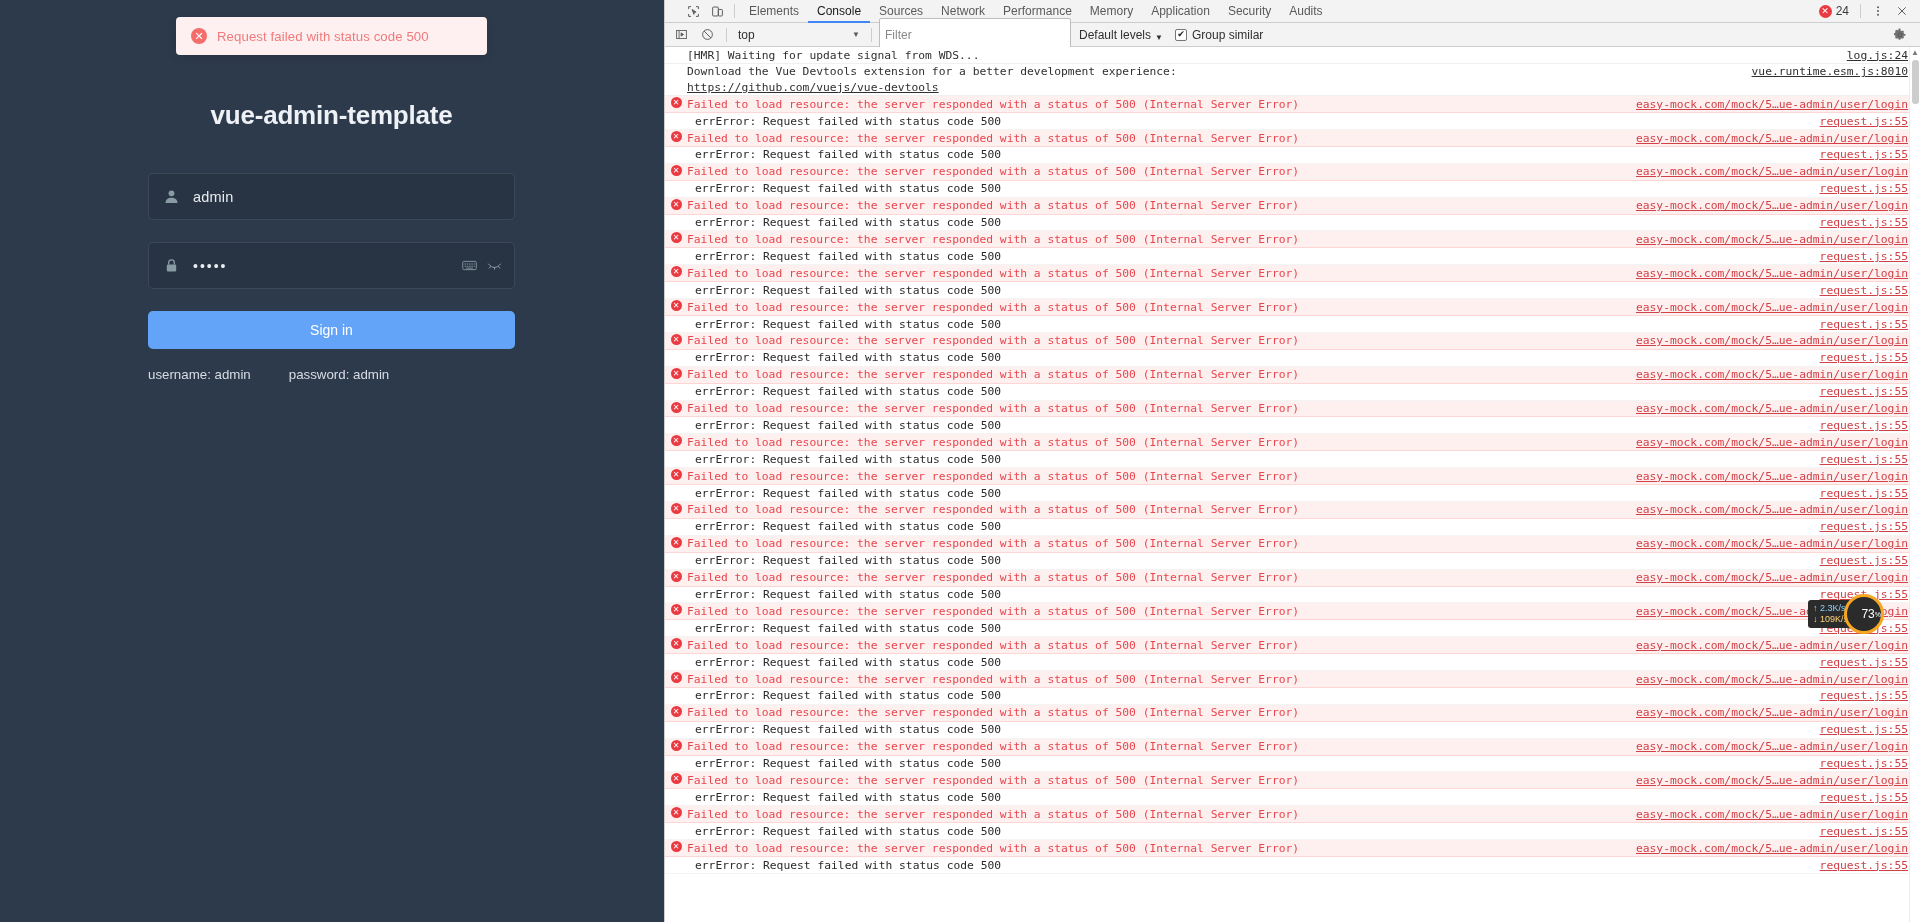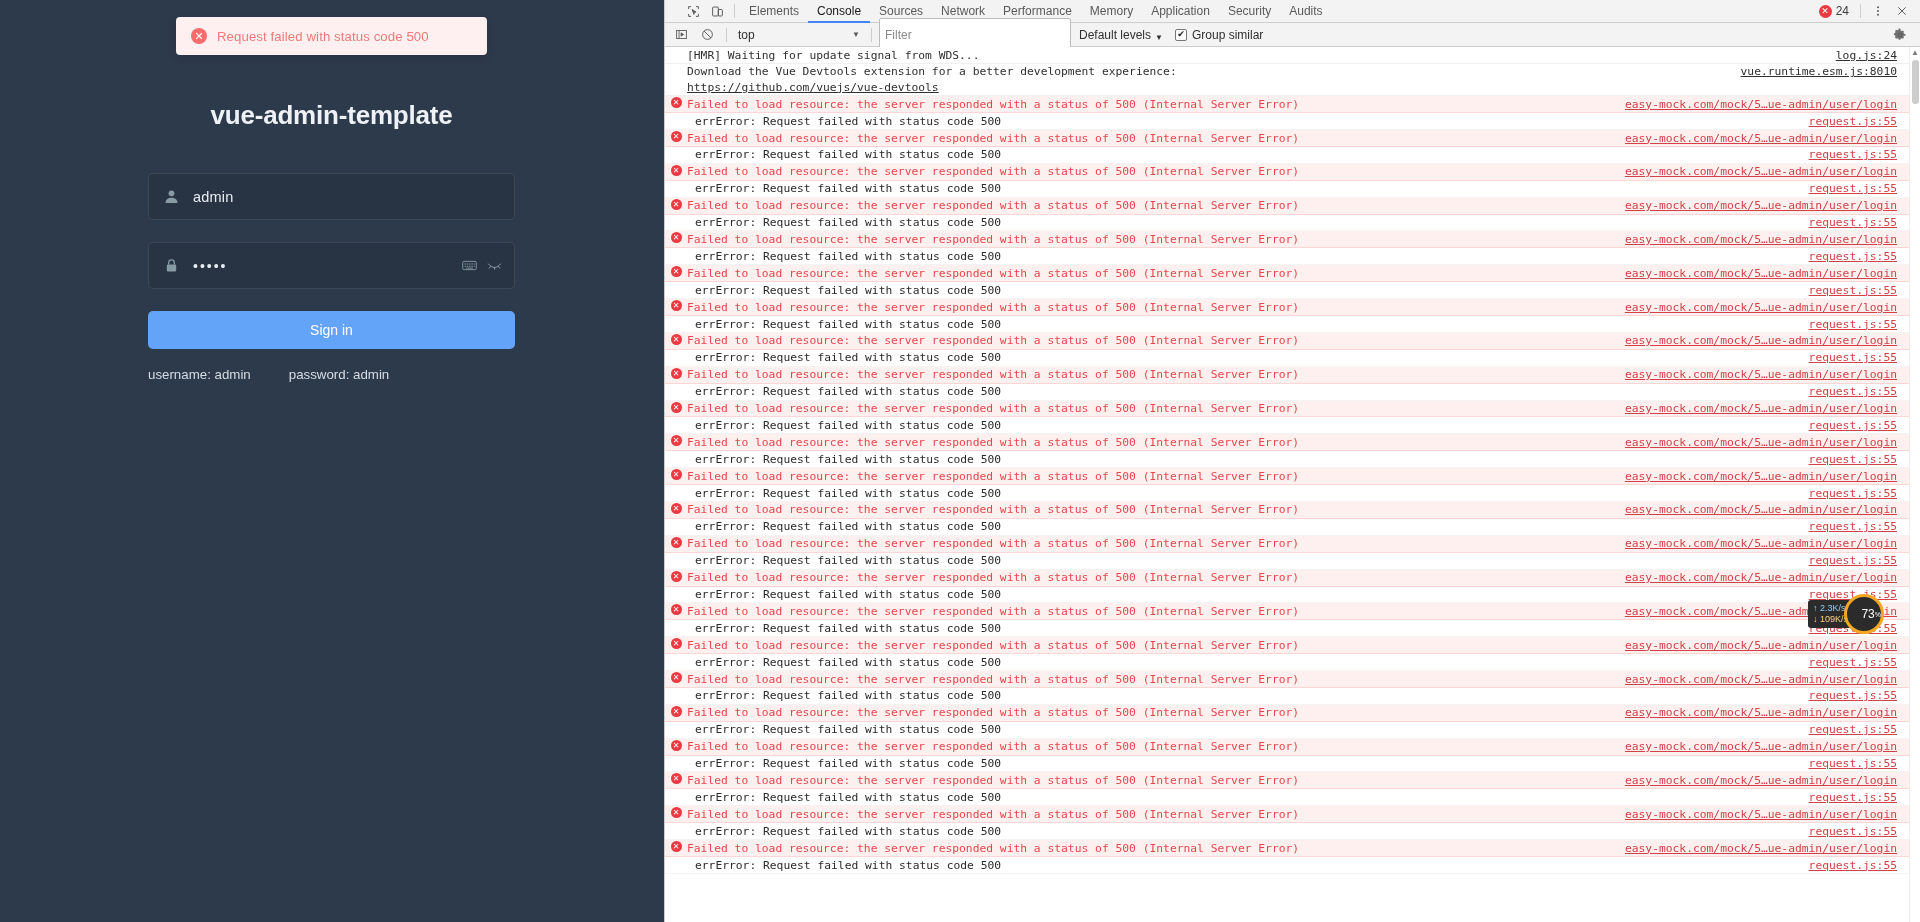--- a/index.html
+++ b/index.html
@@ -157,21 +157,21 @@
     flex: 1 1 auto; overflow: hidden;
     position: relative; background: #fff;
   }
   #console-scroll { height: 100%; overflow: hidden; }
   .cmsg {
     display: flex; align-items: flex-start;
     font-family: "DejaVu Sans Mono", monospace;
     font-size: 11.3px; line-height: 15.4px;
     min-height: 15.4px;
     border-bottom: 1px solid #f0f0f0;
-    padding: 0 17px 0 0;
+    padding: 0 6px 0 0;
   }
   .cmsg .gutter { width: 22px; flex: 0 0 22px; display:flex; align-items:center; justify-content:center; padding-top:1px;}
   .cmsg .ctext { flex: 1 1 auto; white-space: pre-wrap; word-break: break-all; padding-top: .5px;}
   .cmsg .clink {
     flex: 0 0 auto; margin-left: 12px; padding-right: 6px;
     text-decoration: underline; white-space: nowrap; padding-top: .5px;
   }
   .cmsg.info { color: #303030; }
   .cmsg.info .clink { color: #303030; }
   .cmsg.error { background: #fff0f0; border-bottom-color: #ffd6d6; color: #e8464e; }

